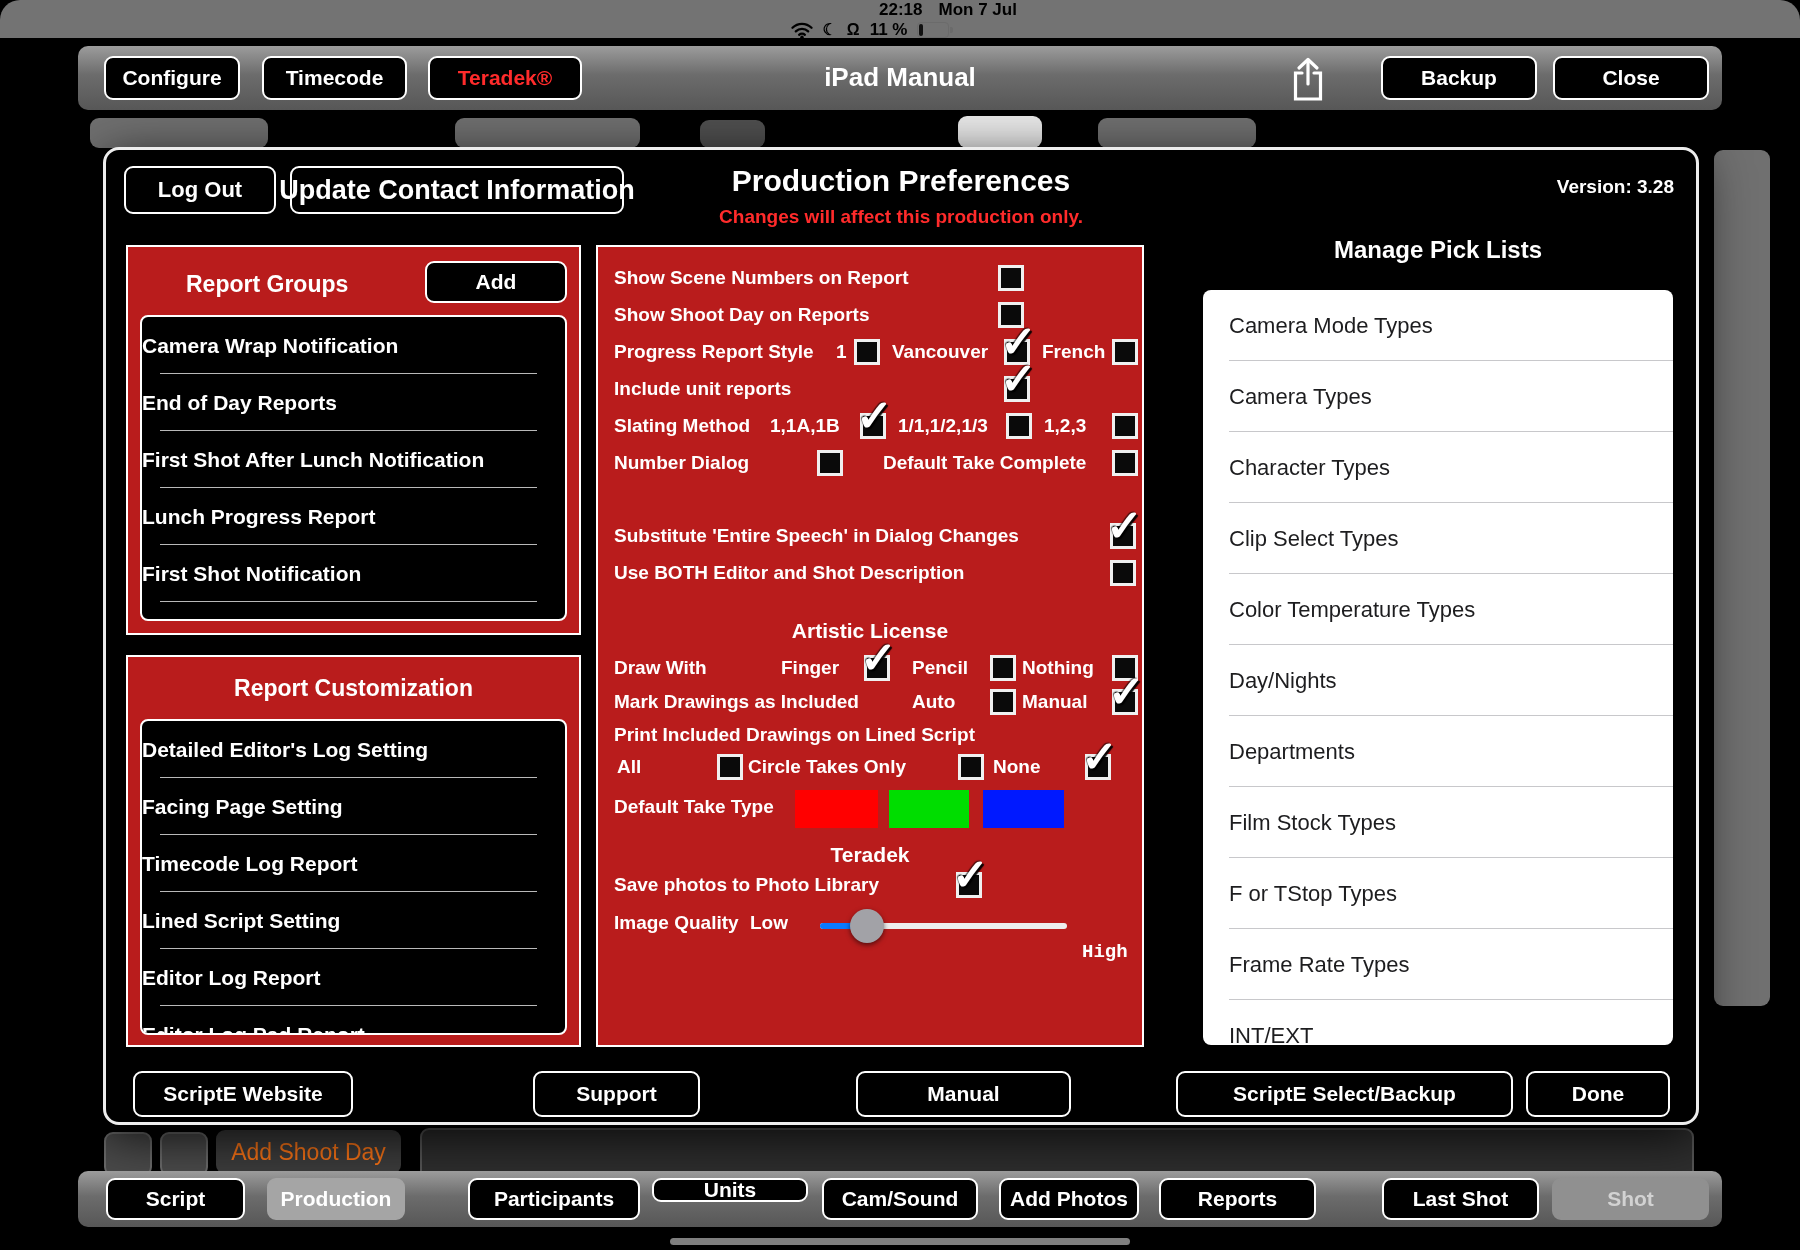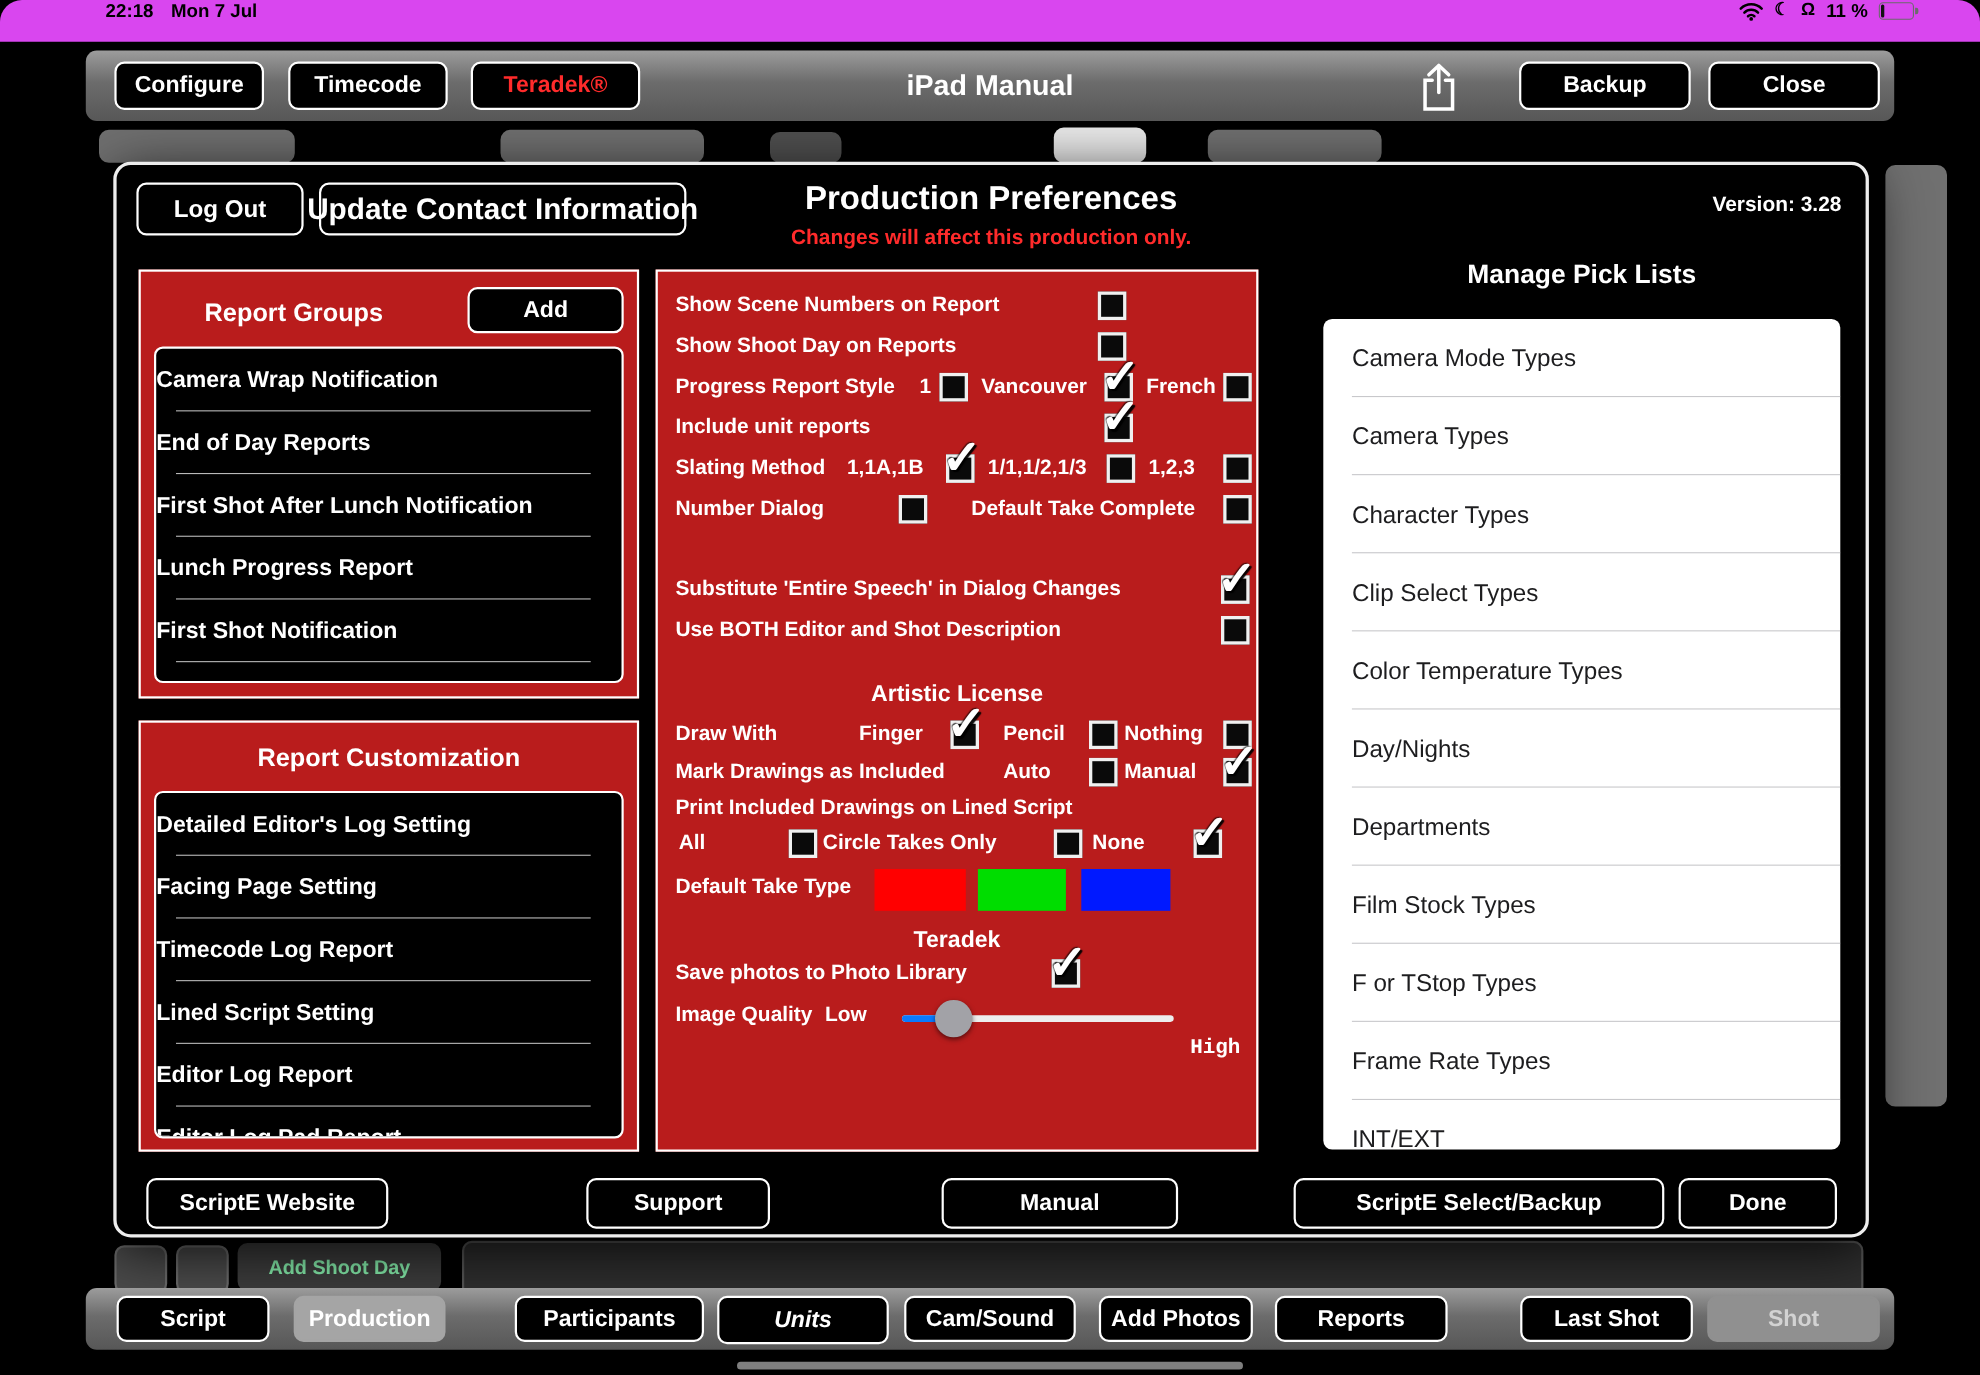--- a/index.html
+++ b/index.html
@@ -1,22 +1,22 @@
 <!DOCTYPE html>
 <html><head>
 <meta charset="utf-8">
 <style>
   html,body{margin:0;padding:0;background:#000;}
   body{font-family:"Liberation Sans",sans-serif;}
   .screen{position:relative;width:1800px;height:1250px;background:#000;overflow:hidden;}
 
   
-  .statusbar{position:absolute;left:0;top:0;width:100%;height:38px;background:#d946ef;
-    border-radius:20px 20px 0 0;box-sizing:border-box;display:flex;align-items:flex-start;
-    justify-content:space-between;color:#000;font-weight:bold;font-size:17px;z-index:30;}
+  .statusbar{position:absolute;left:0;top:0;width:100%;height:38px;background:#737373;
+    border-radius:20px 20px 0 0;box-sizing:border-box;display:flex;align-items:center;
+    justify-content:space-between;color:#000;font-weight:bold;font-size:17px;z-index:30;flex-direction:column;}
   .sb-left{display:flex;gap:16px;margin-left:96px;}
   .sb-right{display:flex;align-items:center;gap:10px;margin-right:60px;}
   .sb-ico{font-size:16px;line-height:1;}
   .battery{position:relative;width:30px;height:14px;border:1.6px solid #6b6b6b;border-radius:4px;}
   .battery .fill{position:absolute;left:1px;top:1px;bottom:1px;width:11%;background:#111;border-radius:2px;}
   .battery::after{content:"";position:absolute;right:-5px;top:3.5px;width:3px;height:6px;background:#6b6b6b;border-radius:0 2px 2px 0;}
 
   
   .graybar{position:absolute;left:78px;width:1644px;background:linear-gradient(#9c9c9c,#6c6c6c 45%,#575757);border-radius:10px;z-index:20;}
   .toolbar{top:46px;height:64px;}
@@ -44,21 +44,21 @@
   .cb{position:absolute;width:26px;height:26px;border:3px solid #f0f0f0;background:#0a0a0a;box-sizing:border-box;}
   .cb.checked::after{content:"\2713";position:absolute;left:-7px;top:-26px;font-size:44px;font-weight:bold;color:#fff;
     text-shadow:2px 2px 1px rgba(0,0,0,.95),-1px -1px 1px rgba(0,0,0,.6);}
   .swatch{position:absolute;height:38px;}
   .slider-track{position:absolute;height:6px;background:#ededed;border-radius:3px;}
   .slider-fill{position:absolute;left:0;top:0;height:100%;border-radius:3px;}
   .slider-thumb{position:absolute;top:-14px;width:34px;height:34px;border-radius:50%;background:#a2a2a7;box-shadow:0 2px 5px rgba(0,0,0,.55);}
 
   
   .artifact{position:absolute;z-index:1;border-radius:9px;}
-  .dimbtn{display:flex;align-items:center;justify-content:center;color:#86efac;font-weight:bold;font-size:18px;}
+  .dimbtn{display:flex;align-items:center;justify-content:center;color:#f97316;font-weight:normal;font-size:23px;}
   .home{position:absolute;left:50%;bottom:5px;transform:translateX(-50%);width:460px;height:7px;border-radius:4px;background:#7f7f7f;z-index:35;}
 </style>
 </head>
 <body>
 
 <div class="screen">
 
   <div class="statusbar">
     <div class="sb-left">
       <span>22:18</span>
@@ -238,21 +238,21 @@
     <div class="btnc" style="left:427px;top:921px;width:167px;height:46px;">Support</div>
     <div class="btnc" style="left:750px;top:921px;width:215px;height:46px;">Manual</div>
     <div class="btnc" style="left:1070px;top:921px;width:337px;height:46px;">ScriptE Select/Backup</div>
     <div class="btnc" style="left:1420px;top:921px;width:144px;height:46px;text-align:right;">Done</div>
   </div>
 
   <div class="graybar bottombar">
     <div class="btnc bb-btn" style="left:28px;top:7px;width:139px;height:42px;">Script</div>
     <div class="btnc bb-btn active" style="left:189px;top:7px;width:138px;height:42px;">Production</div>
     <div class="btnc bb-btn" style="left:390px;top:7px;width:172px;height:42px;">Participants</div>
-    <div class="btnc bb-btn" style="left:574px;top:7px;width:156px;height:44px;font-style:italic;">Units</div>
+    <div class="btnc bb-btn" style="left:574px;top:7px;width:156px;height:24px;">Units</div>
     <div class="btnc bb-btn" style="left:744px;top:7px;width:156px;height:42px;">Cam/Sound</div>
     <div class="btnc bb-btn" style="left:921px;top:7px;width:140px;height:42px;">Add Photos</div>
     <div class="btnc bb-btn" style="left:1081px;top:7px;width:157px;height:42px;">Reports</div>
     <div class="btnc bb-btn" style="left:1304px;top:7px;width:157px;height:42px;">Last Shot</div>
     <div class="btnc bb-btn disabled" style="left:1474px;top:7px;width:157px;height:42px;">Shot</div>
   </div>
 
   <div class="home"></div>
 </div>
 

